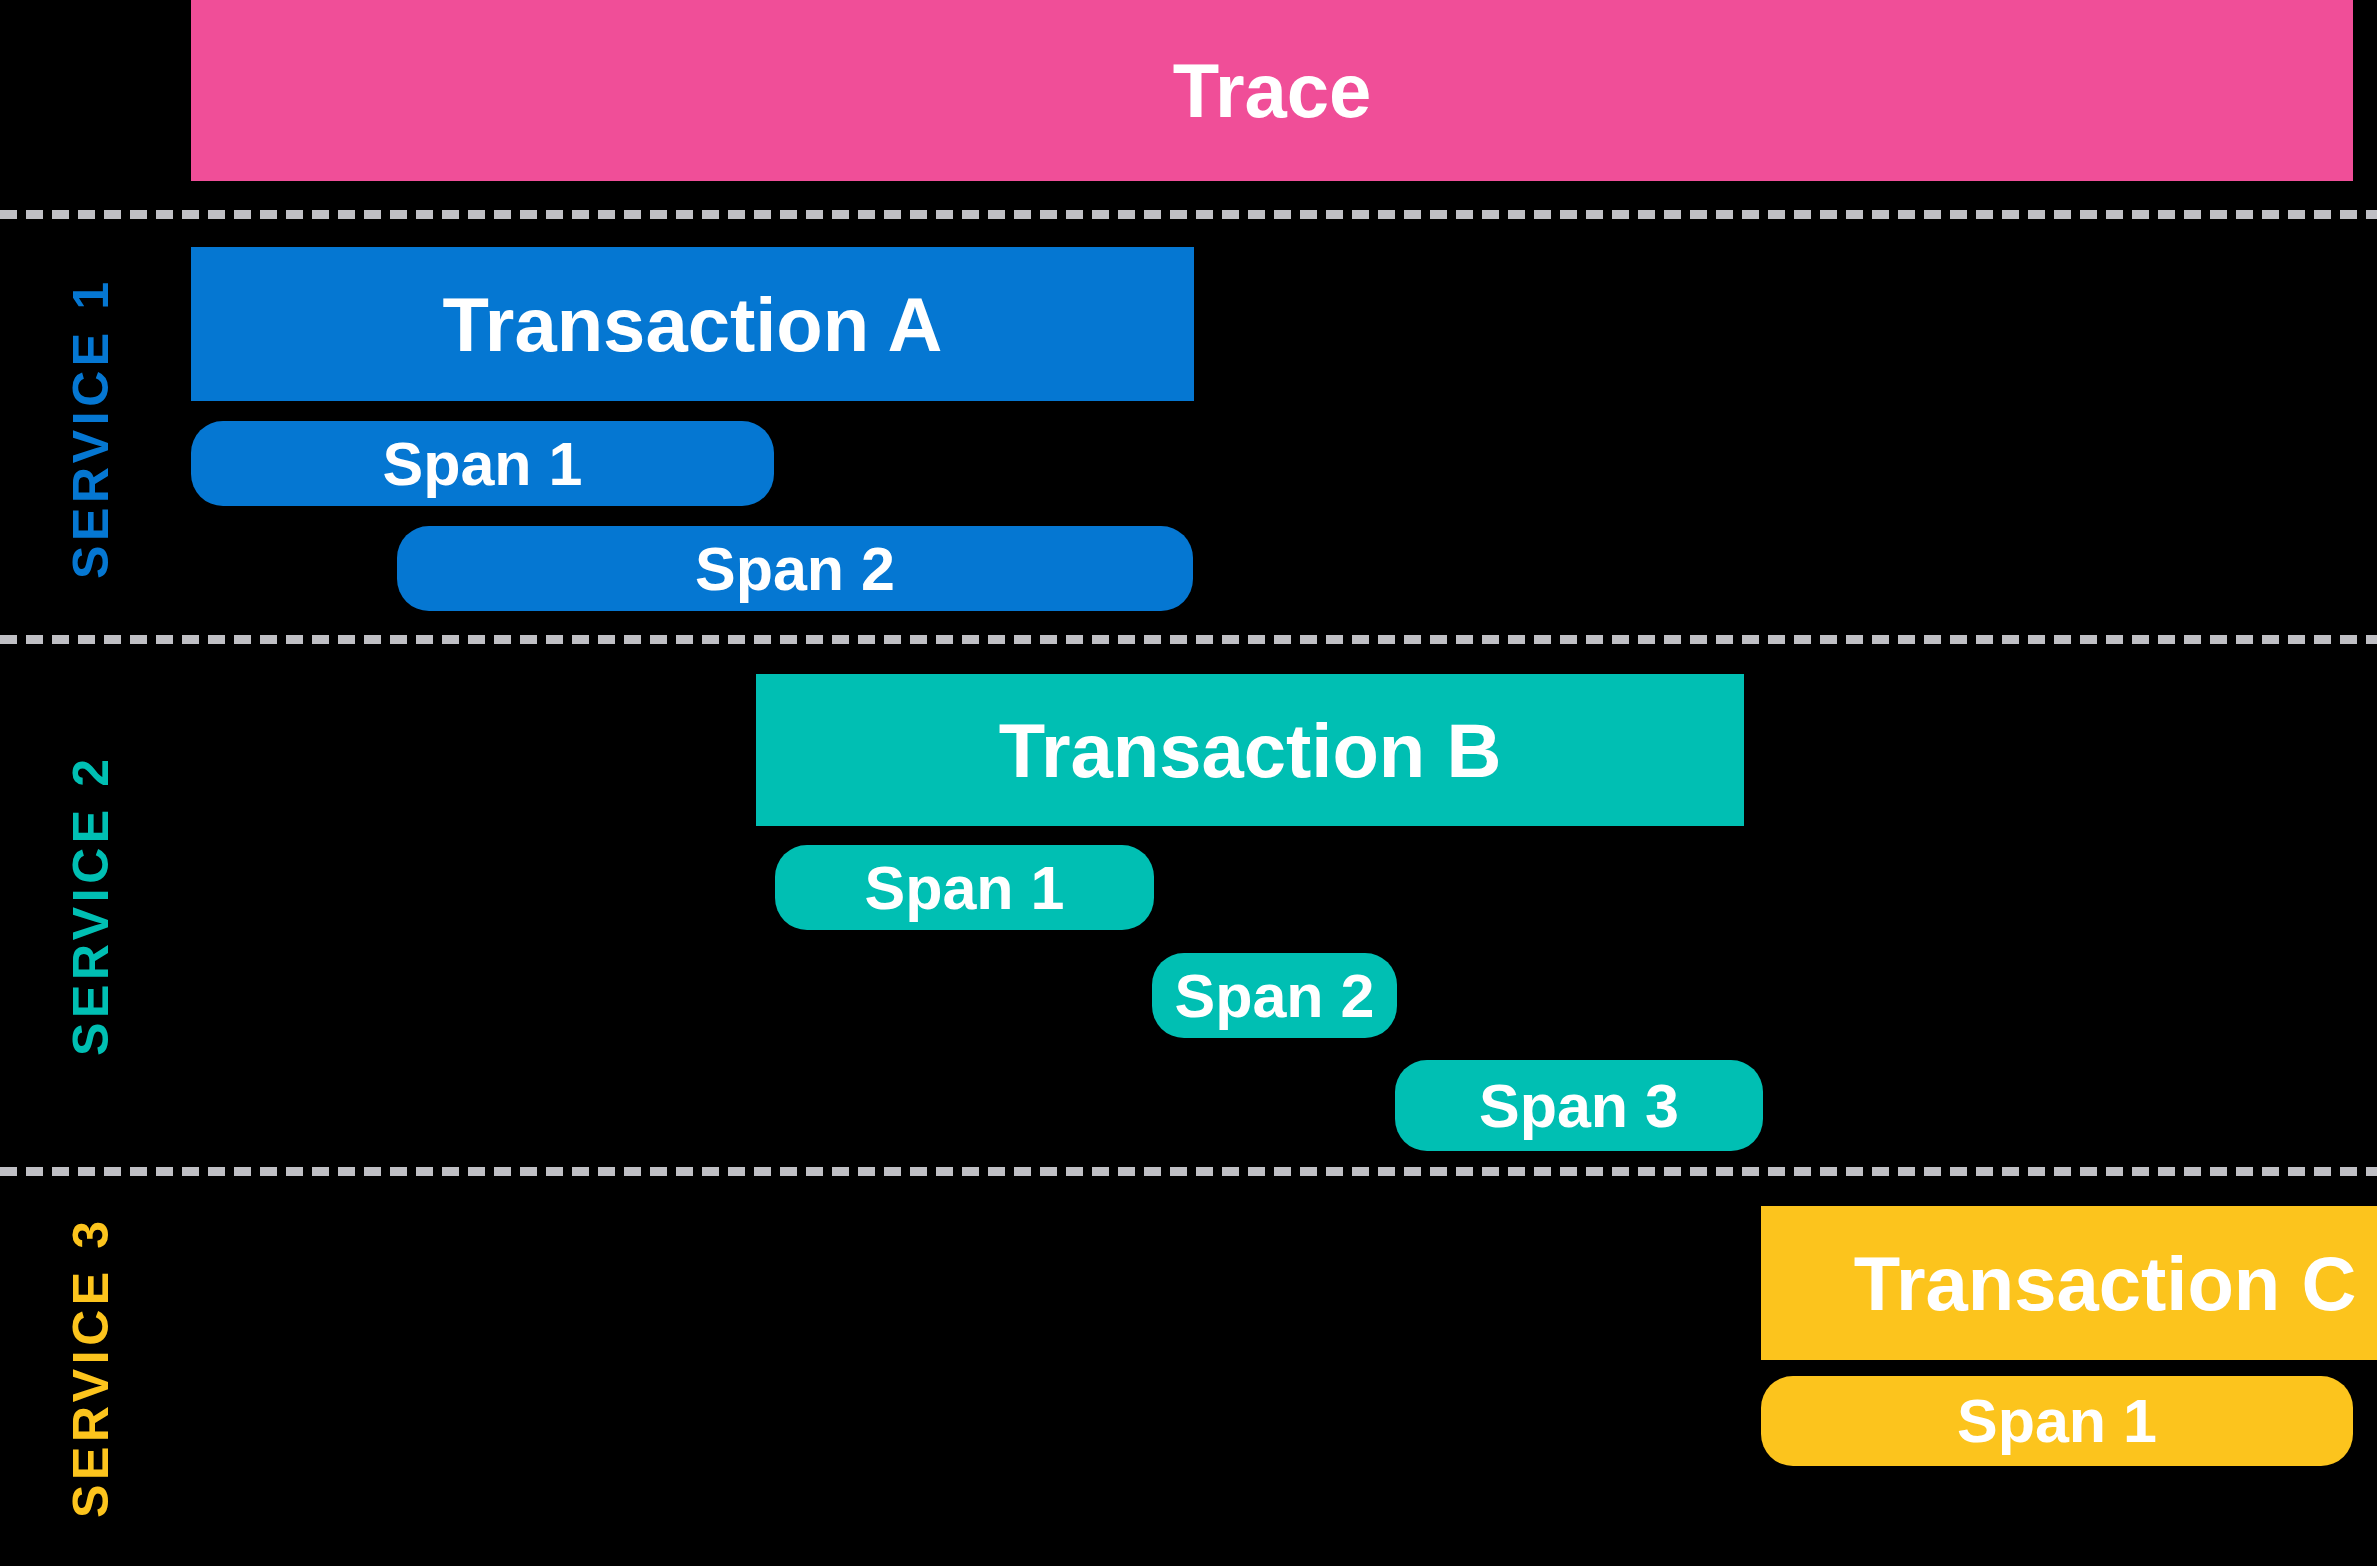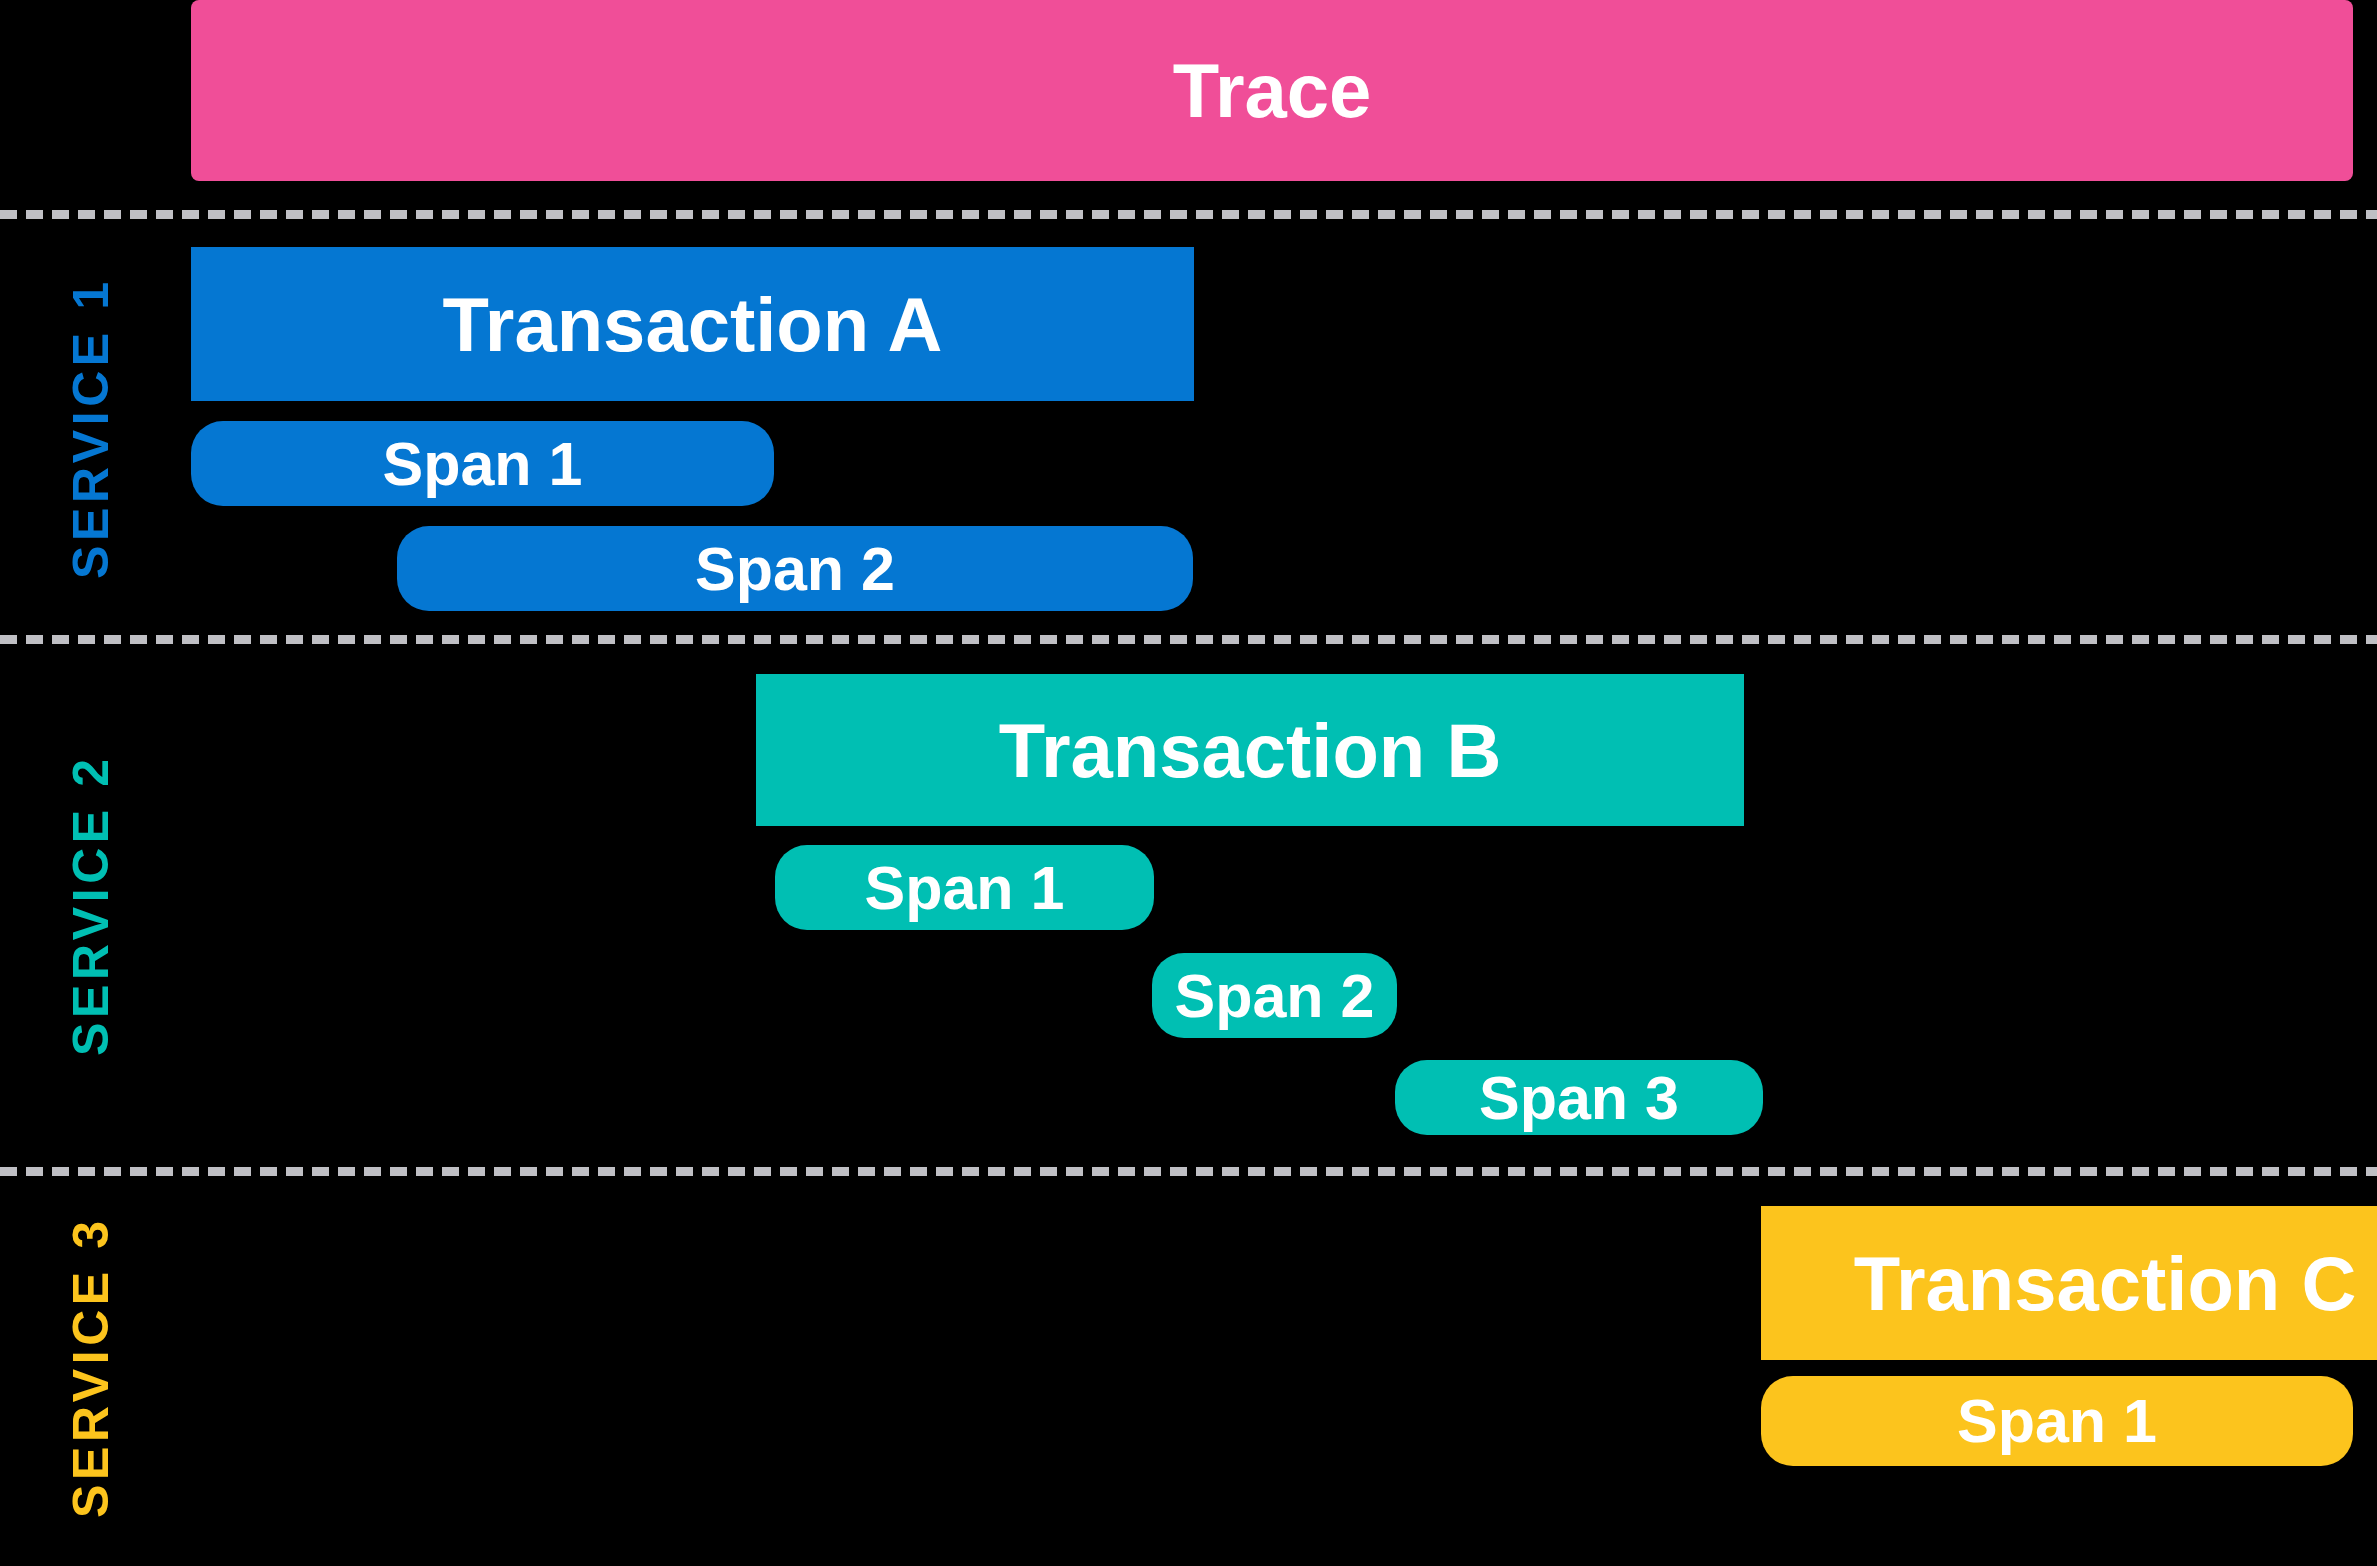--- a/index.html
+++ b/index.html
@@ -55,21 +55,21 @@
     font-weight:700;
     letter-spacing:4.6px;
     white-space:nowrap;
   }
 </style>
 </head>
 <body>
 
 <div class="canvas" style="width: 2377px; height: 1566px; background: rgb(0, 0, 0);">
 
-  <div class="bar trace" style="background: rgb(240, 78, 152); left: 191px; top: 0px; width: 2162px; height: 181px; border-radius: 8px;">
+  <div class="bar trace" style="background: rgb(240, 78, 152); left: 191px; top: 0px; width: 2162px; height: 181px;">
     <span>Trace</span>
   </div>
 
   <div class="divider" style="top: 210px;"></div>
   <div class="divider" style="top: 635px;"></div>
   <div class="divider" style="top: 1167px;"></div>
 
   <div class="svc-label" style="left: 44px; top: 220px; width: 93px; height: 416px; color: rgb(5, 119, 210);">SERVICE 1</div>
   <div class="bar transaction" style="left: 191px; top: 247px; width: 1003px; height: 154px; background: rgb(5, 119, 210); text-align: center;">
     <span>Transaction A</span>
@@ -84,21 +84,21 @@
   <div class="svc-label" style="left: 44px; top: 644px; width: 93px; height: 523px; color: rgb(0, 191, 179);">SERVICE 2</div>
   <div class="bar transaction" style="left: 756px; top: 674px; width: 988px; height: 152px; background: rgb(0, 191, 179);">
     <span>Transaction B</span>
   </div>
   <div class="bar span" style="left: 775px; top: 845px; width: 379px; height: 85px; background: rgb(0, 191, 179);">
     <span>Span 1</span>
   </div>
   <div class="bar span" style="left: 1152px; top: 953px; width: 245px; height: 85px; background: rgb(0, 191, 179);">
     <span>Span 2</span>
   </div>
-  <div class="bar span" style="left: 1395px; top: 1060px; width: 368px; height: 75px; background: rgb(0, 191, 179); align-items: center;">
+  <div class="bar span" style="left: 1395px; top: 1060px; width: 368px; height: 91px; background: rgb(0, 191, 179); align-items: center;">
     <span>Span 3</span>
   </div>
 
   <div class="svc-label" style="left: 44px; top: 1177px; width: 93px; height: 381px; color: rgb(252, 196, 29);">SERVICE 3</div>
   <div class="bar transaction" style="left: 1761px; top: 1206px; width: 592px; height: 154px; background: rgb(252, 196, 29); padding-left: 48px;">
     <span>Transaction C</span>
   </div>
   <div class="bar span" style="left: 1761px; top: 1376px; width: 592px; height: 90px; background: rgb(252, 196, 29);">
     <span>Span 1</span>
   </div>

